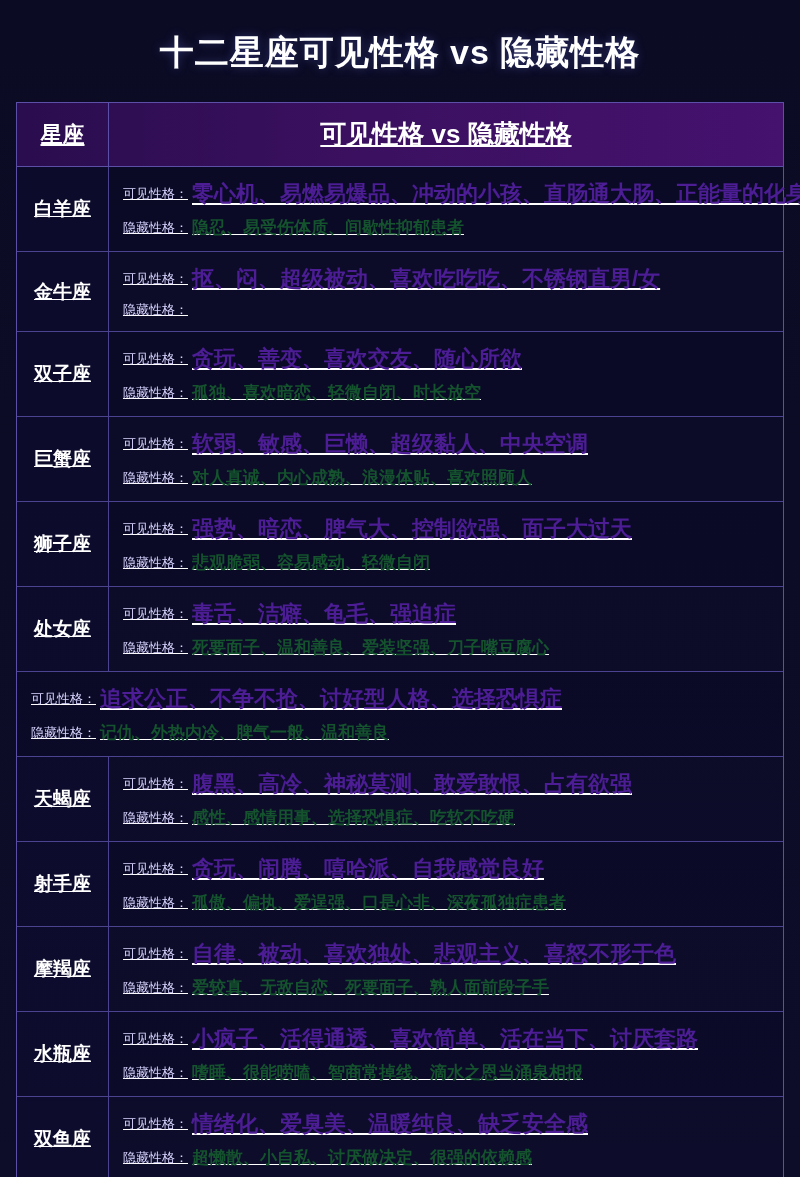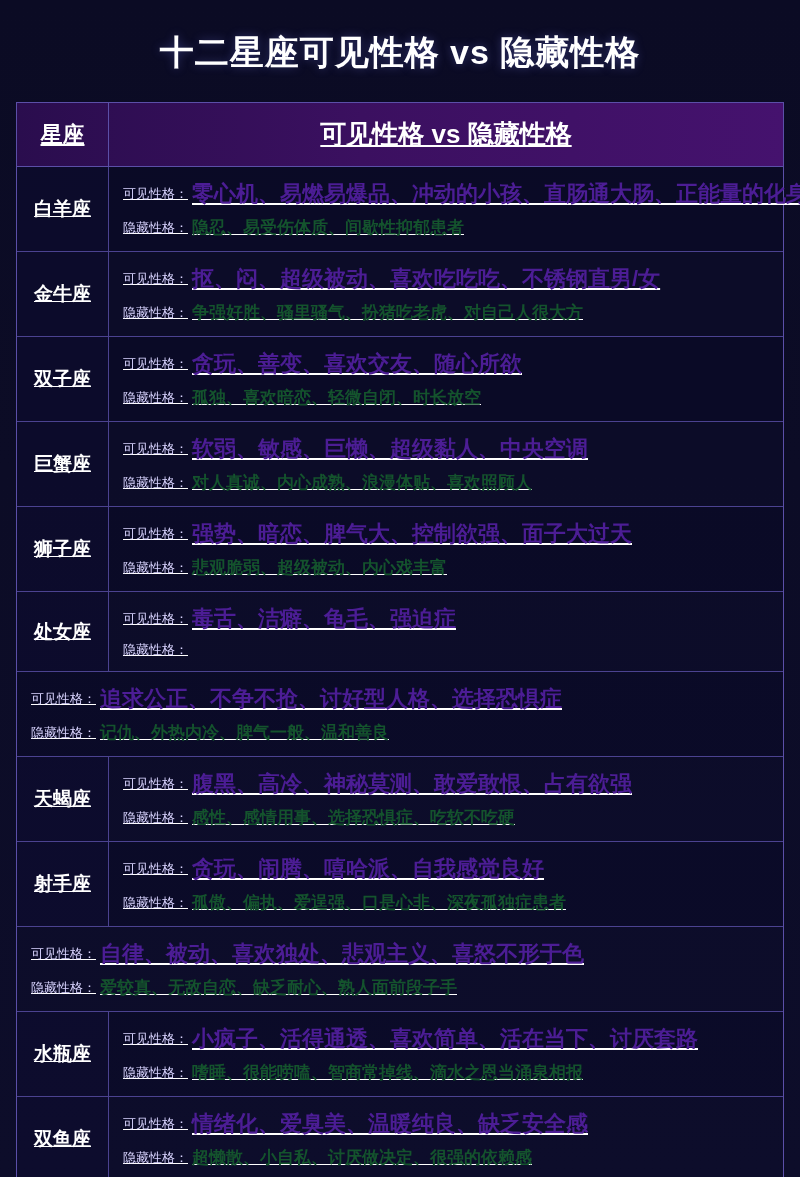--- a/index.html
+++ b/index.html
@@ -153,21 +153,20 @@
 
     <div class="row alt">
       <div class="cell-sign">金牛座</div>
       <div class="cell-desc">
         <div class="line">
           <span class="lbl">可见性格：</span>
           <span class="val-visible">抠、闷、超级被动、喜欢吃吃吃、不锈钢直男/女</span>
         </div>
         <div class="line">
           <span class="lbl">隐藏性格：</span>
-          <span class="val-hidden">争强好胜、骚里骚气、扮猪吃老虎、对自己人很大方</span>
         </div>
       </div>
     </div>
 
     <div class="row">
       <div class="cell-sign">双子座</div>
       <div class="cell-desc">
         <div class="line">
           <span class="lbl">可见性格：</span>
           <span class="val-visible">贪玩、善变、喜欢交友、随心所欲</span>
@@ -195,34 +194,35 @@
 
     <div class="row">
       <div class="cell-sign">狮子座</div>
       <div class="cell-desc">
         <div class="line">
           <span class="lbl">可见性格：</span>
           <span class="val-visible">强势、暗恋、脾气大、控制欲强、面子大过天</span>
         </div>
         <div class="line">
           <span class="lbl">隐藏性格：</span>
-          <span class="val-hidden">悲观脆弱、超级被动、内心戏丰富</span>
+          <span class="val-hidden">悲观脆弱、容易感动、轻微自闭</span>
         </div>
       </div>
     </div>
 
     <div class="row alt">
       <div class="cell-sign">处女座</div>
       <div class="cell-desc">
         <div class="line">
           <span class="lbl">可见性格：</span>
           <span class="val-visible">毒舌、洁癖、龟毛、强迫症</span>
         </div>
         <div class="line">
           <span class="lbl">隐藏性格：</span>
+          <span class="val-hidden">死要面子、温和善良、爱装坚强、刀子嘴豆腐心</span>
         </div>
       </div>
     </div>
 
     <div class="row">
       <div class="cell-desc">
         <div class="line">
           <span class="lbl">可见性格：</span>
           <span class="val-visible">追求公正、不争不抢、讨好型人格、选择恐惧症</span>
         </div>
@@ -255,28 +255,29 @@
           <span class="val-visible">贪玩、闹腾、嘻哈派、自我感觉良好</span>
         </div>
         <div class="line">
           <span class="lbl">隐藏性格：</span>
           <span class="val-hidden">孤傲、偏执、爱逞强、口是心非、深夜孤独症患者</span>
         </div>
       </div>
     </div>
 
     <div class="row alt">
+      <div class="cell-sign">摩羯座</div>
       <div class="cell-desc">
         <div class="line">
           <span class="lbl">可见性格：</span>
           <span class="val-visible">自律、被动、喜欢独处、悲观主义、喜怒不形于色</span>
         </div>
         <div class="line">
           <span class="lbl">隐藏性格：</span>
-          <span class="val-hidden">爱较真、无敌自恋、缺乏耐心、熟人面前段子手</span>
+          <span class="val-hidden">爱较真、无敌自恋、死要面子、熟人面前段子手</span>
         </div>
       </div>
     </div>
 
     <div class="row">
       <div class="cell-sign">水瓶座</div>
       <div class="cell-desc">
         <div class="line">
           <span class="lbl">可见性格：</span>
           <span class="val-visible">小疯子、活得通透、喜欢简单、活在当下、讨厌套路</span>

